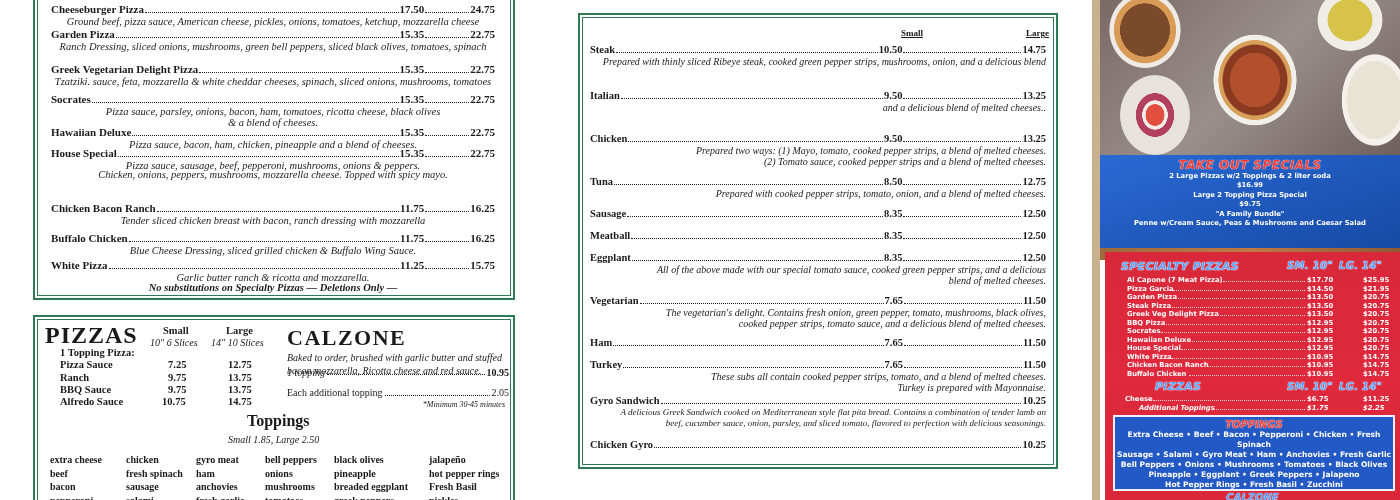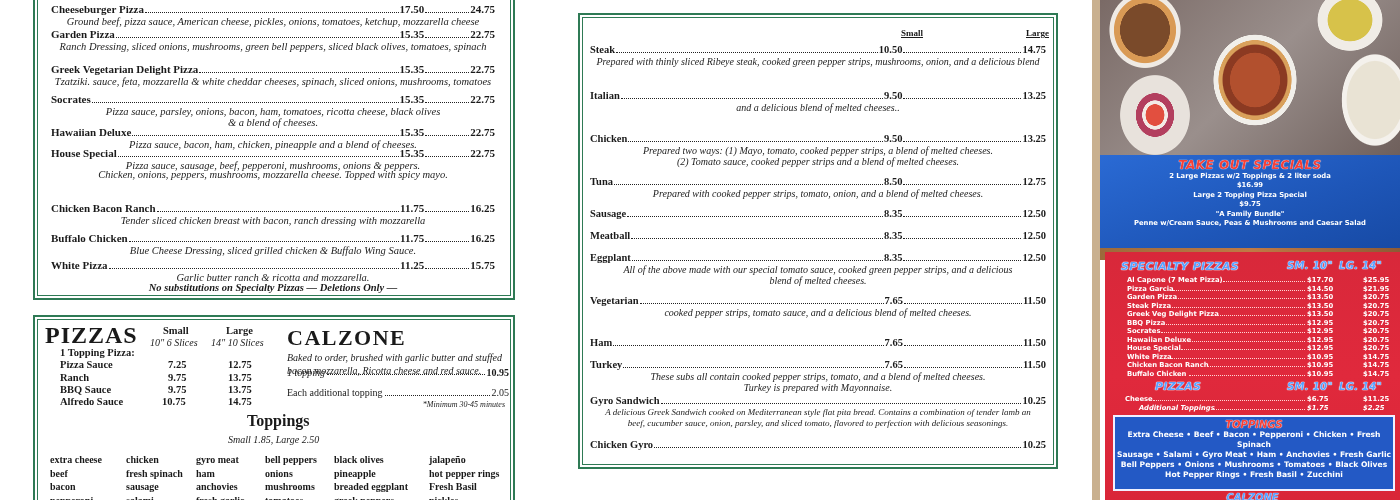--- a/index.html
+++ b/index.html
@@ -44,21 +44,21 @@
     .tp-sub { position: absolute; left: 193px; top: 117px; font-size: 10px; font-style: italic; }
     .tp-col { position: absolute; top: 136px; font-size: 10px; font-weight: bold; line-height: 13.5px; }
 
     
     #subs { left: 578px; top: 13px; width: 480px; height: 456px; }
     .sb-hdr { position: absolute; top: 13px; font-size: 9px; font-weight: bold; text-decoration: underline; }
     .sb-list { position: absolute; left: 10px; right: 10px; top: 0; }
     .sb-item { position: absolute; left: 0; right: 0; }
     .sb-item .line { font-size: 10.5px; }
     .sb-item .dots2 { width: 118px; }
-    .sb-item .desc { font-size: 10px; line-height: 11px; }
+    .sb-item .desc { font-size: 10px; line-height: 11px; text-align: right; }
 
     
     #photo-top {
       position: absolute; left: 1100px; top: 0; width: 300px; height: 157px; overflow: hidden;
       background:
         radial-gradient(ellipse 55px 60px at 155px 80px, #b2502e 0 45%, #8b3a22 46% 58%, #d9a05b 60% 66%, #f1efea 67% 75%, transparent 76%),
         radial-gradient(ellipse 45px 48px at 45px 30px, #7a4a2a 0 55%, #d99a55 56% 68%, #efeae4 70% 78%, transparent 80%),
         radial-gradient(ellipse 42px 48px at 55px 115px, #e24f3f 0 22%, #f3ece6 23% 30%, #b33f5f 31% 45%, #e8e2dc 46% 82%, transparent 84%),
         radial-gradient(ellipse 40px 38px at 250px 20px, #d7c24a 0 55%, #f0ece6 57% 80%, transparent 82%),
         radial-gradient(ellipse 40px 55px at 275px 100px, #e9e3d4 0 70%, #f4f1ec 72% 82%, transparent 84%),
@@ -369,20 +369,21 @@
       <div class="desc">blend of melted cheeses.</div>
     </div>
     <div class="sb-item" style="top:280px">
       <div class="line">
           <span class="nm">Vegetarian</span>
           <span class="dots"></span>
           <span class="pr">7.65</span>
           <span class="dots2"></span>
           <span class="pr2">11.50</span>
         </div>
+      <div class="desc">The vegetarian's delight.  Contains fresh onion, green pepper, tomato, mushrooms, black olives,</div>
       <div class="desc">cooked pepper strips, tomato sauce, and a delicious blend of melted cheeses.</div>
     </div>
     <div class="sb-item" style="top:322px">
       <div class="line">
           <span class="nm">Ham</span>
           <span class="dots"></span>
           <span class="pr">7.65</span>
           <span class="dots2"></span>
           <span class="pr2">11.50</span>
         </div>
@@ -528,16 +529,17 @@
       <span class="dots" style="left:88px;width:92px"></span>
       <span style="left:182px">$1.75</span>
       <span style="left:238px">$2.25</span>
     </div>
 
   <div class="rb-toppings">
     <div class="ttl">TOPPINGS</div>
     <div class="tl">Extra Cheese • Beef • Bacon • Pepperoni • Chicken • Fresh Spinach</div>
     <div class="tl">Sausage • Salami • Gyro Meat • Ham • Anchovies • Fresh Garlic</div>
     <div class="tl">Bell Peppers • Onions • Mushrooms • Tomatoes • Black Olives</div>
+    <div class="tl">Pineapple • Eggplant • Greek Peppers • Jalapeno</div>
     <div class="tl">Hot Pepper Rings • Fresh Basil • Zucchini</div>
   </div>
   <div class="rb-calzone">CALZONE</div>
 </div>
 
 </body></html>

